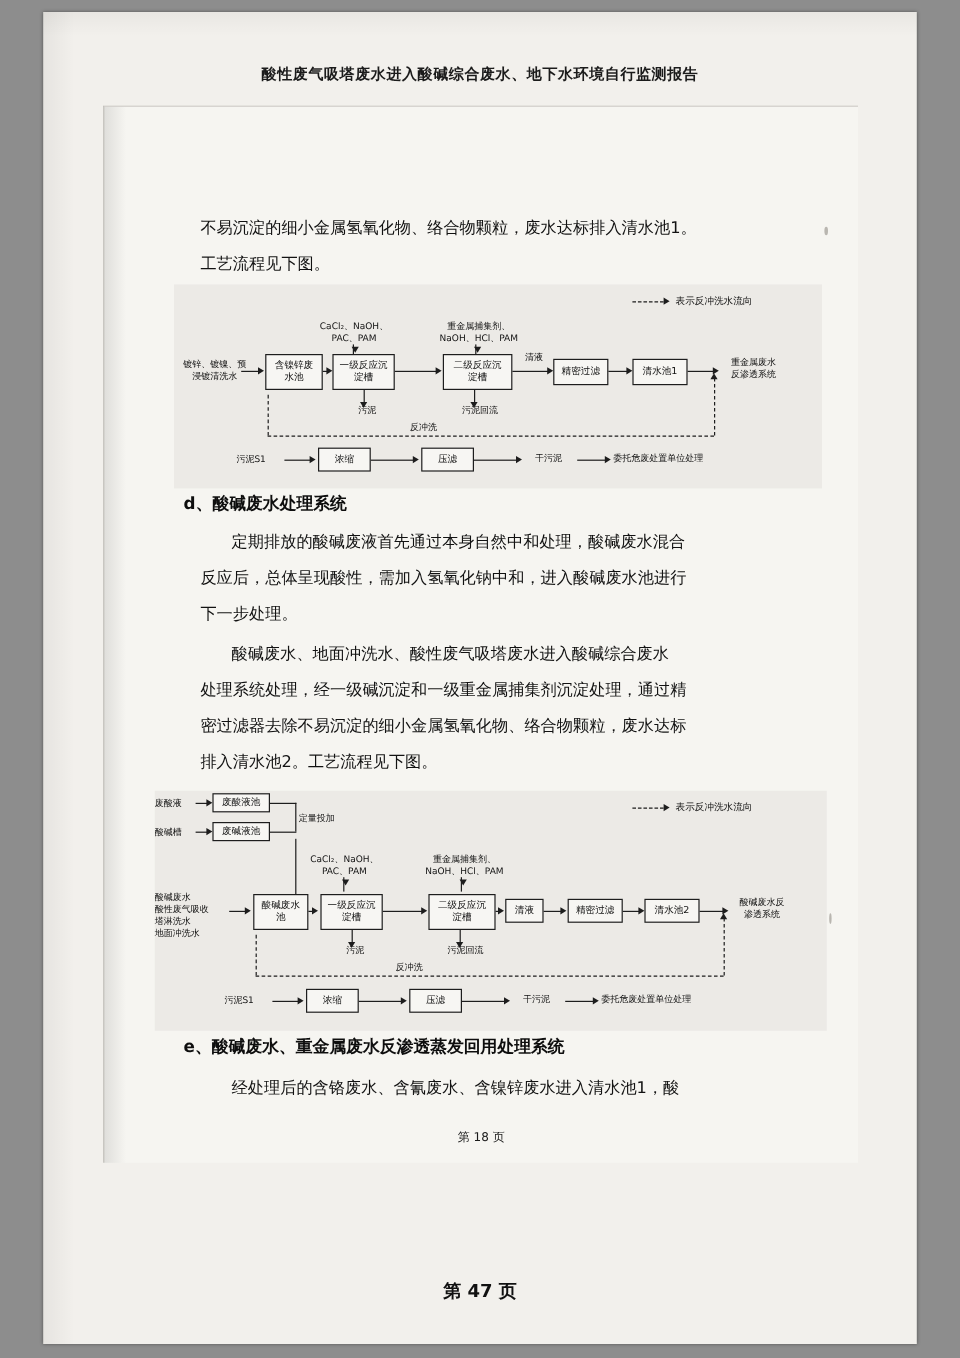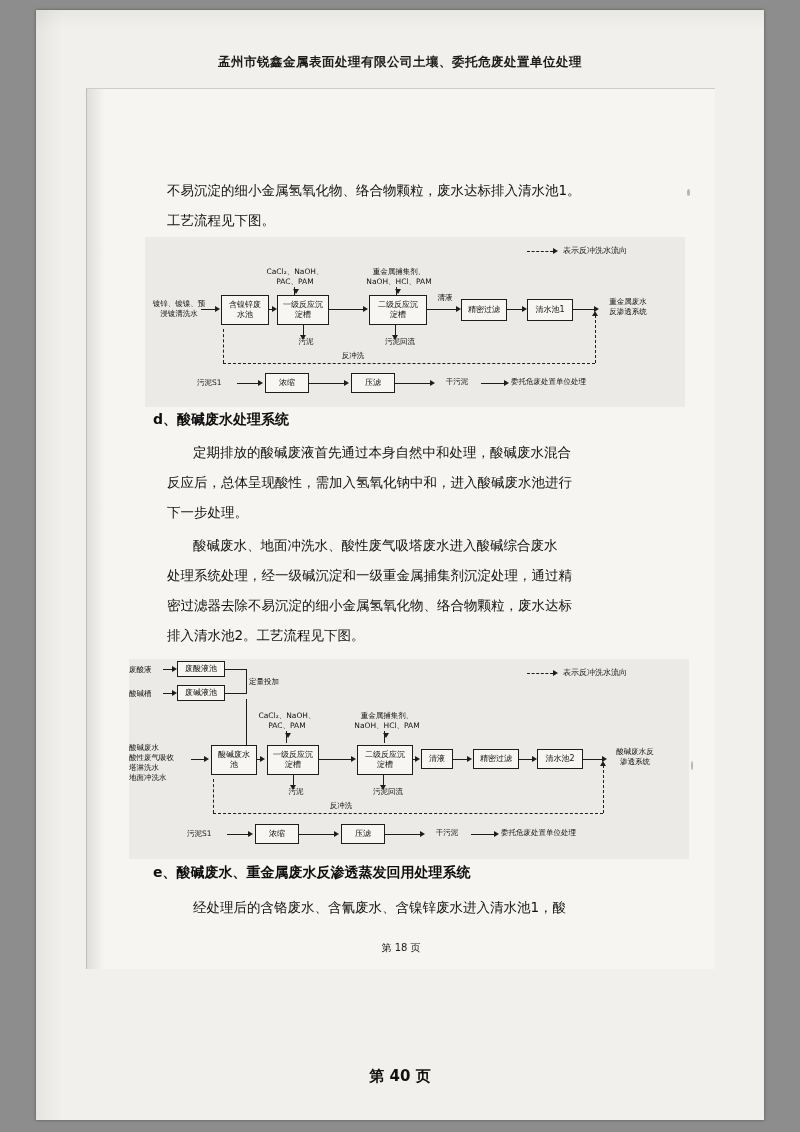--- a/index.html
+++ b/index.html
@@ -103,21 +103,21 @@
     font-family:"DejaVu Sans","Liberation Sans",sans-serif;
   }
   .speck{position:absolute;background:#b9b6b0;border-radius:50%;}
 </style>
 </head>
 <body>
 
 <div class="page">
   <div class="scan"></div>
 
-  <div class="doc-header">孟州市锐鑫金属表面处理有限公司土壤、委托危废处置单位处理</div>
+  <div class="doc-header">酸性废气吸塔废水进入酸碱综合废水、地下水环境自行监测报告</div>
 
   <div class="inner">
 
     <div class="body-text" style="top:86px;">
       <div>不易沉淀的细小金属氢氧化物、络合物颗粒，废水达标排入清水池1。</div>
       <div>工艺流程见下图。</div>
     </div>
 
     <div class="diagram" style="left:58px;top:148px;width:540px;height:170px;">
 
@@ -302,14 +302,14 @@
     <div class="body-text" style="top:803px;">
       <div class="indent">经处理后的含铬废水、含氰废水、含镍锌废水进入清水池1，酸</div>
     </div>
 
     <div class="page-num" style="top:852px;">第 18 页</div>
 
     <div class="speck" style="left:600px;top:100px;width:3px;height:7px;"></div>
     <div class="speck" style="left:604px;top:672px;width:2px;height:9px;"></div>
   </div>
 
-  <div class="footer-num">第 40 页</div>
+  <div class="footer-num">第 47 页</div>
 </div>
 
 </body></html>

